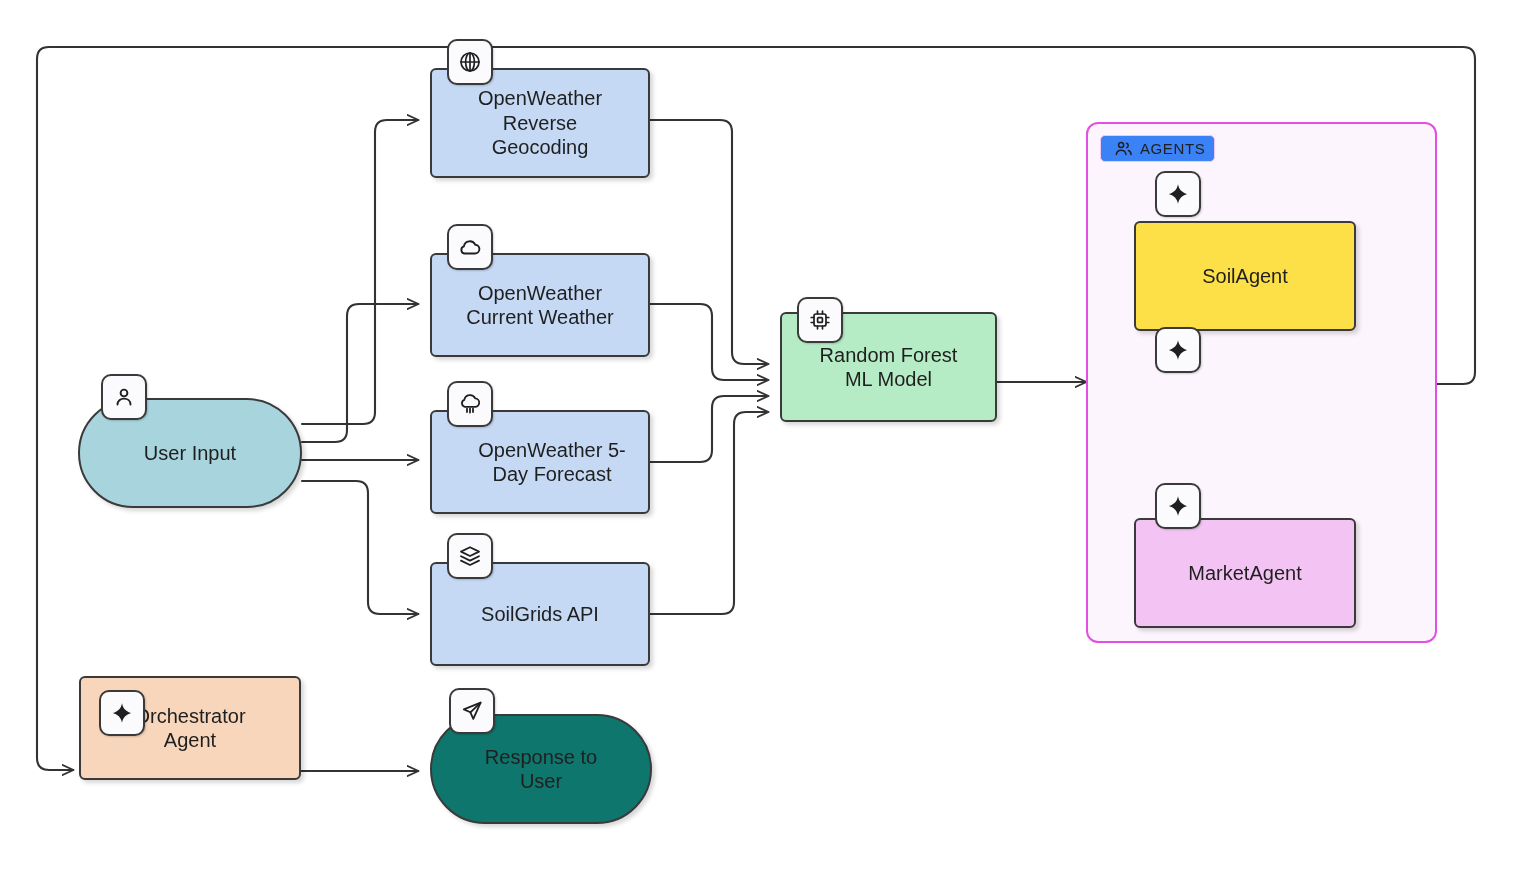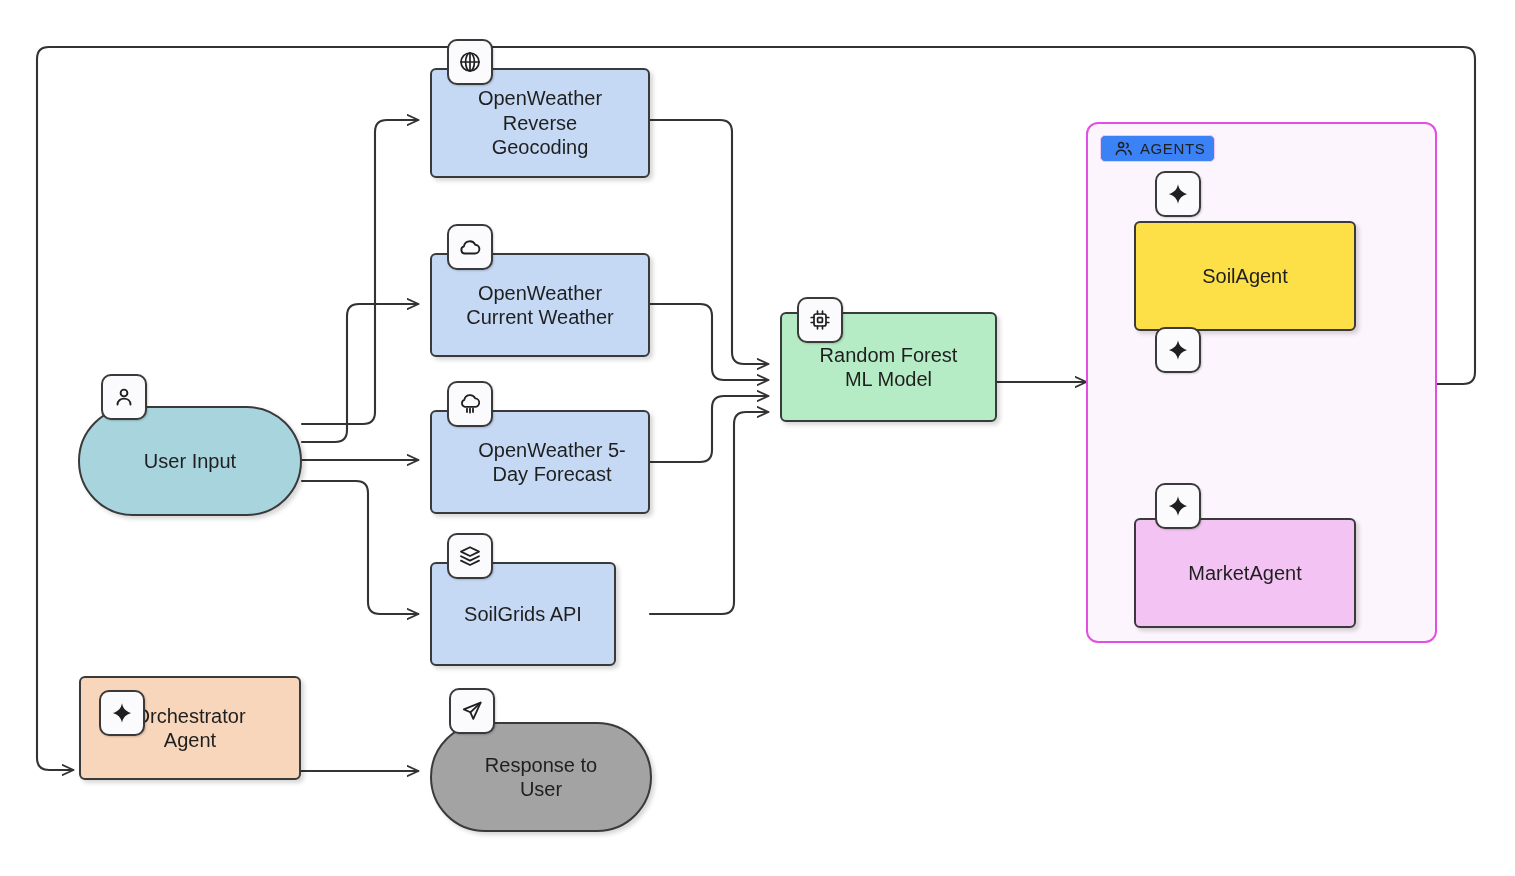--- a/index.html
+++ b/index.html
@@ -3,21 +3,21 @@
 <meta charset="utf-8">
 <style>
   html,body{margin:0;padding:0;background:#ffffff;}
   body{font-family:"Liberation Sans",sans-serif;}
   #canvas{position:relative;width:1515px;height:876px;background:#ffffff;overflow:hidden;}
   #wires{position:absolute;left:0;top:0;width:1515px;height:876px;}
   .node{position:absolute;box-sizing:border-box;display:flex;align-items:center;justify-content:center;
         text-align:center;border:2px solid #3a3a3a;box-shadow:3px 3px 4px rgba(0,0,0,0.16);
         color:#1f1f1f;font-size:20px;line-height:1.22;z-index:3;}
   .rect{border-radius:6px;}
-  .stadium{border-radius:999px;margin-top:8px;}
+  .stadium{border-radius:999px;}
   .node .label{padding:0 10px;white-space:pre-line;}
   .badge{position:absolute;width:42px;height:42px;background:#fbfbfd;border:2px solid #3a3a3a;
          border-radius:10px;display:flex;align-items:center;justify-content:center;z-index:6;
          box-shadow:1px 1px 2px rgba(0,0,0,0.18);}
   .badge svg{width:24px;height:24px;display:block;}
   .cluster{position:absolute;box-sizing:border-box;border:2px solid #e24fe2;border-radius:12px;
            background:#fdf5fd;z-index:1;}
   .cluster-title{position:absolute;display:flex;align-items:center;gap:7px;background:#3b82f6;
                  border:1px solid #f0c7f0;border-radius:5px;padding:3px 9px 3px 13px;
                  font-size:15px;letter-spacing:0.6px;color:#1f1f1f;z-index:5;}
@@ -107,21 +107,21 @@
   </div>
   <div class="badge" style="left:447px;top:381px;">
     <svg viewBox="0 0 24 24" fill="none" stroke="#1f1f1f" stroke-width="1.8" stroke-linecap="round" stroke-linejoin="round">
       <path d="M6.8 14.8h10a4.2 4.2 0 0 0 .4-8.4 5.8 5.8 0 0 0-10.9 1.5 3.6 3.6 0 0 0 .5 6.9z"></path>
       <path d="M9 16.6v3.4"></path>
         <path d="M12 16.6v3.9"></path>
         <path d="M15 16.6v3.4"></path>
     </svg>
   </div>
 
-  <div class="node rect" style="left:430px;top:562px;width:186px;height:104px;background:#c5d9f5;">
+  <div class="node rect" style="left:430px;top:562px;width:220px;height:104px;background:#c5d9f5;">
     <span class="label">SoilGrids API</span>
   </div>
   <div class="badge" style="left:447px;top:533px;">
     <svg viewBox="0 0 24 24" fill="none" stroke="#1f1f1f" stroke-width="1.8" stroke-linecap="round" stroke-linejoin="round">
       <path d="M12 3.2 3 7.6l9 4.4 9-4.4z"></path>
         <path d="M3 12.2l9 4.4 9-4.4"></path>
         <path d="M3 16.6l9 4.4 9-4.4"></path>
     </svg>
   </div>
 
@@ -165,21 +165,21 @@
   <div class="node rect" style="left:79px;top:676px;width:222px;height:104px;background:#f8d6bb;">
     <span class="label">Orchestrator
 Agent</span>
   </div>
   <div class="badge" style="left:99px;top:690px;">
     <svg viewBox="0 0 24 24">
         <path d="M12 2.2c.9 5 3.9 8.3 9.2 9.8-5.3 1.5-8.3 4.8-9.2 9.8-.9-5-3.9-8.3-9.2-9.8 5.3-1.5 8.3-4.8 9.2-9.8z" fill="#1f1f1f"></path>
       </svg>
   </div>
 
-  <div class="node stadium" style="left:430px;top:714px;width:222px;height:110px;background:#a3a3a3;">
+  <div class="node stadium" style="left:430px;top:714px;width:222px;height:110px;background:#0f766e;">
     <span class="label">Response to
 User</span>
   </div>
   <div class="badge" style="left:449px;top:688px;">
     <svg viewBox="0 0 24 24" fill="none" stroke="#1f1f1f" stroke-width="1.8" stroke-linecap="round" stroke-linejoin="round">
       <path d="M20.6 3.6 3.8 10.4l6.6 2.9 2.9 6.6z"></path>
         <path d="M10.4 13.3 20.6 3.6"></path>
     </svg>
   </div>
 

